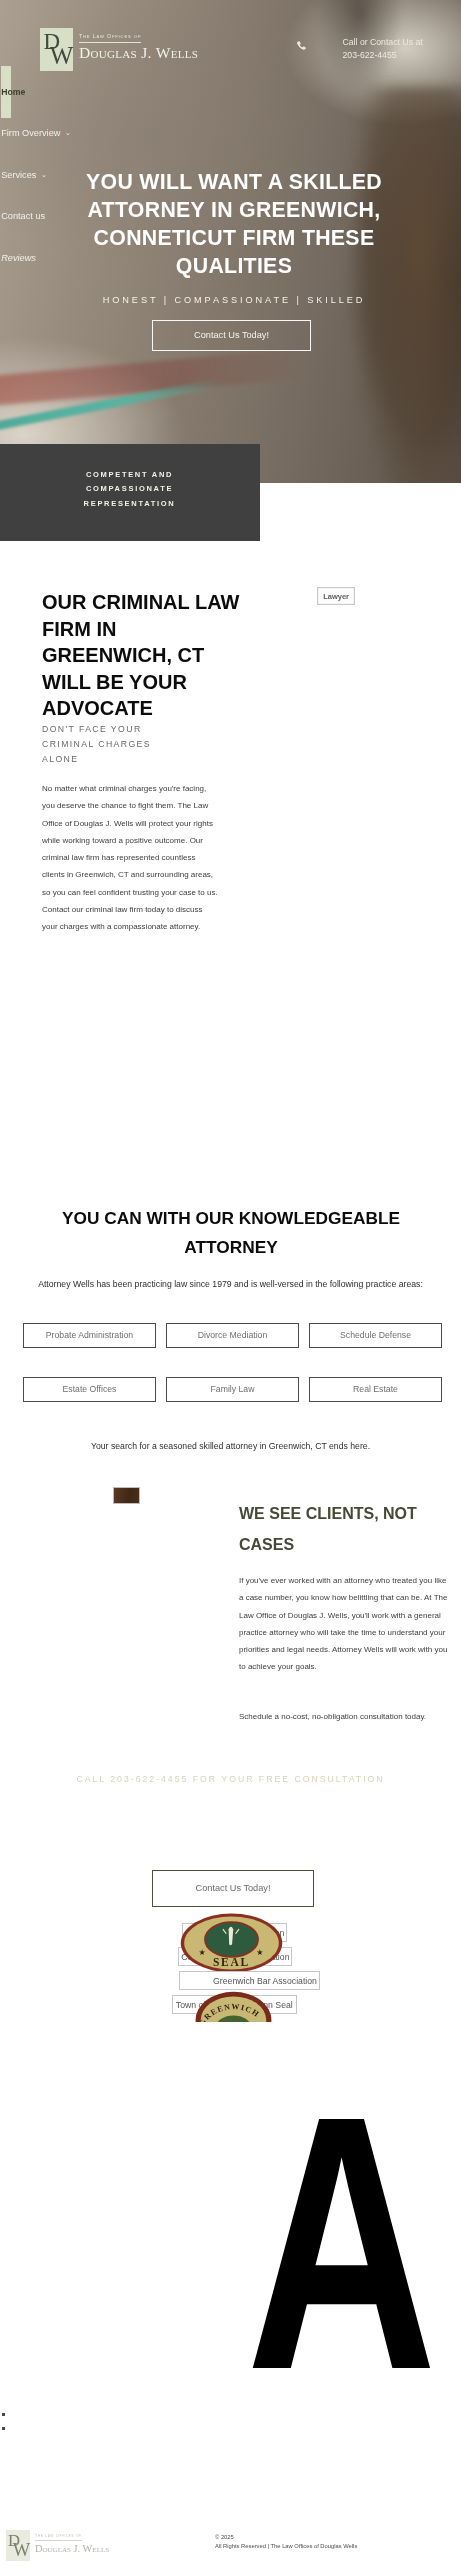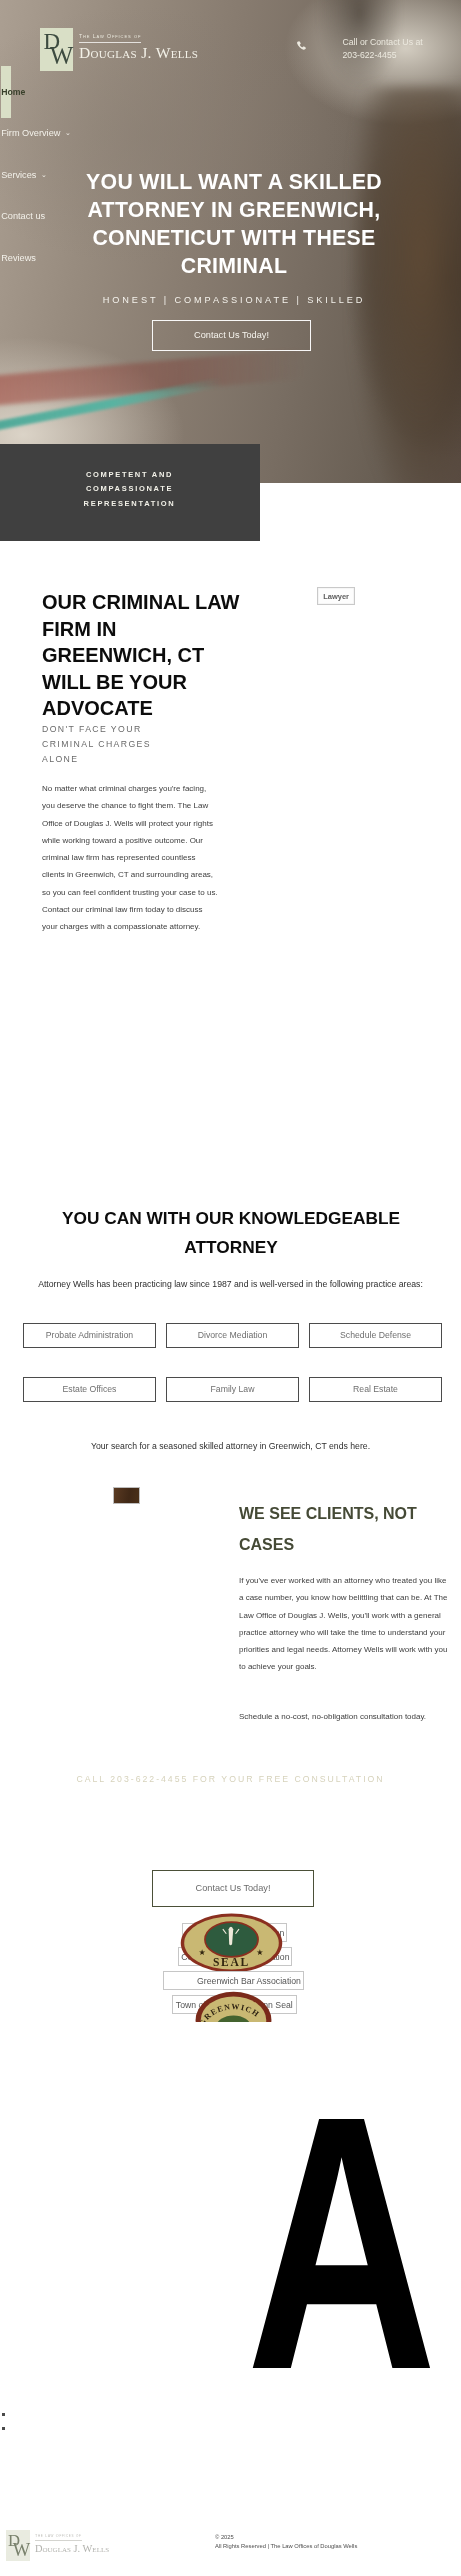--- a/index.html
+++ b/index.html
@@ -88,21 +88,21 @@
   .cta2{position:absolute;left:152px;top:1870px;width:160px;height:35px;border:1.2px solid #4b5038;
     background:#fff;color:#6b6b6b;font-size:9.2px;text-align:center;line-height:35px;cursor:pointer;}
 
   
   .seal-box{position:absolute;border:0.6px solid #c6c6c6;background:#fff;color:#555;font-size:8.7px;
     text-align:center;padding:3.5px 2.3px;white-space:nowrap;overflow:hidden;}
   #seal1{position:absolute;left:180px;top:1913px;z-index:2;}
   #seal2-wrap{position:absolute;left:195px;top:1991px;width:77px;height:31px;overflow:hidden;z-index:4;}
   .sb1{left:182px;top:1923px;width:98px;z-index:1;}
   .sb2{left:178px;top:1947px;width:107px;z-index:1;}
-  .sb3{left:163px;top:1971px;width:104px;z-index:3;padding-left:33px;}
+  .sb3{left:179px;top:1971px;width:104px;z-index:3;padding-left:33px;}
   .sb4{left:172px;top:1995px;width:118px;z-index:3;}
 
   
   .big-a{position:absolute;left:220px;top:2099px;width:194px;height:288px;text-align:center;
     font-size:362px;font-weight:bold;color:#000;line-height:288px;transform:scaleX(.73);transform-origin:50% 0;}
 
   
   .dot1{position:absolute;left:1.7px;top:2413px;width:2.9px;height:2.9px;background:#4a4a4a;}
   .dot2{position:absolute;left:1.7px;top:2427px;width:2.9px;height:2.9px;background:#4a4a4a;}
 
@@ -151,40 +151,40 @@
     </div>
     <div class="nav-item" style="top:128px;">
       <span>Firm Overview</span><span class="chev">⌄</span>
     </div>
     <div class="nav-item" style="top:170px;">
       <span>Services</span><span class="chev">⌄</span>
     </div>
     <div class="nav-item" style="top:211px;">
       <span>Contact us</span>
     </div>
-    <div class="nav-item" style="top:253px;">
+    <div class="nav-item" style="top:253px;font-style:italic;">
       <span>Reviews</span>
     </div>
 
-    <div class="hero-h1">YOU WILL WANT A SKILLED ATTORNEY IN GREENWICH, CONNETICUT WITH THESE CRIMINAL</div>
+    <div class="hero-h1">YOU WILL WANT A SKILLED ATTORNEY IN GREENWICH, CONNETICUT FIRM THESE QUALITIES</div>
     <div class="hero-tag">HONEST | COMPASSIONATE | SKILLED</div>
     <div class="hero-cta">Contact Us Today!</div>
   </div>
 
   <div id="banner">
     <div class="banner-text">COMPETENT AND COMPASSIONATE REPRESENTATION</div>
   </div>
 
   <div class="alt-badge" style="left:317px;top:587px;font-weight:bold;">Lawyer</div>
   <div class="h2">OUR CRIMINAL LAW FIRM IN GREENWICH, CT WILL BE YOUR ADVOCATE</div>
   <div class="sub-h">DON'T FACE YOUR CRIMINAL CHARGES ALONE</div>
   <div class="para advocate-para">No matter what criminal charges you're facing, you deserve the chance to fight them. The Law Office of Douglas J. Wells will protect your rights while working toward a positive outcome. Our criminal law firm has represented countless clients in Greenwich, CT and surrounding areas, so you can feel confident trusting your case to us. Contact our criminal law firm today to discuss your charges with a compassionate attorney.</div>
 
   <div class="h3-center" style="width:404px;left:29px;">YOU CAN WITH OUR KNOWLEDGEABLE ATTORNEY</div>
-  <div class="trust-intro">Attorney Wells has been practicing law since 1987 and is well-versed in the following practice areas:</div>
+  <div class="trust-intro">Attorney Wells has been practicing law since 1979 and is well-versed in the following practice areas:</div>
 
   <div class="pa-btn" style="left:23px;top:1323px;">Probate Administration</div>
   <div class="pa-btn" style="left:166px;top:1323px;">Divorce Mediation</div>
   <div class="pa-btn" style="left:309px;top:1323px;">Schedule Defense</div>
   <div class="pa-btn" style="left:23px;top:1377px;">Estate Offices</div>
   <div class="pa-btn" style="left:166px;top:1377px;">Family Law</div>
   <div class="pa-btn" style="left:309px;top:1377px;">Real Estate</div>
 
   <div class="trust-close">Your search for a seasoned skilled attorney in Greenwich, CT ends here.</div>
 

